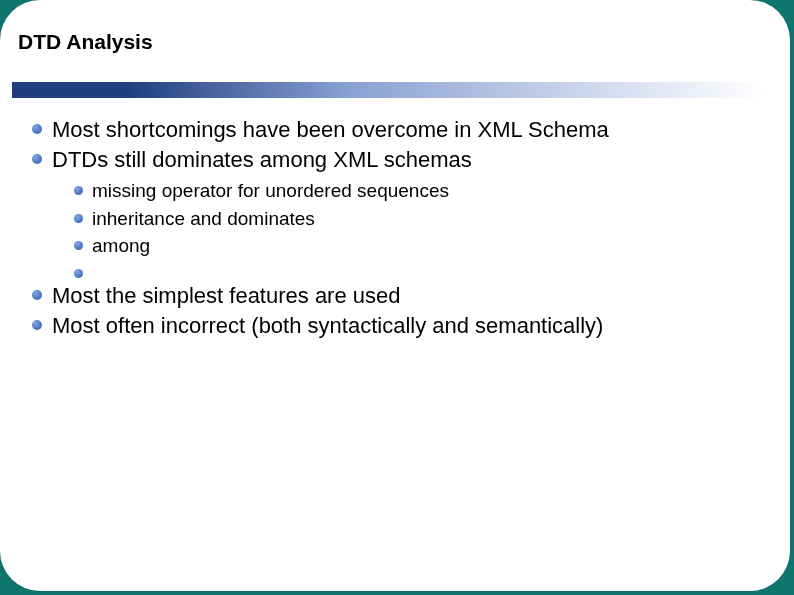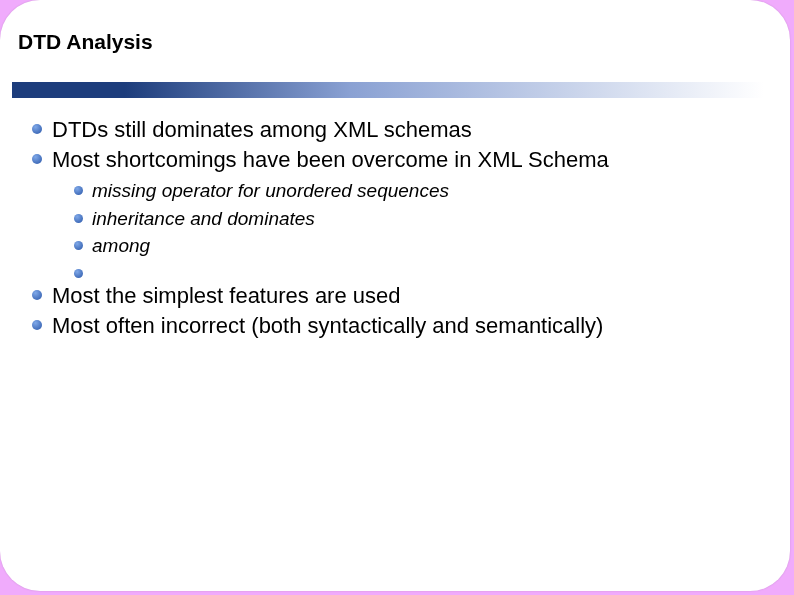--- a/index.html
+++ b/index.html
@@ -6,21 +6,21 @@
     margin: 0;
     padding: 0;
     width: 794px;
     height: 595px;
     font-family: Arial, Helvetica, sans-serif;
     background: #f5f5f5;
   }
   .slide-outer {
     width: 794px;
     height: 595px;
-    background: #f0abfc;
+    background: #0f766e;
     position: relative;
     overflow: hidden;
   }
   .slide-inner {
     position: absolute;
     top: 0;
     left: 0;
     width: 790px;
     height: 591px;
     background: #fff;
@@ -70,21 +70,20 @@
   }
   .lvl2-group {
     margin-left: 42px;
     margin-top: 6px;
     margin-bottom: 4px;
   }
   .lvl2 {
     display: flex;
     align-items: flex-start;
     margin-bottom: 3px;
-    font-style: italic;
   }
   .lvl2 .bullet {
     flex: 0 0 auto;
     width: 9px;
     height: 9px;
     border-radius: 50%;
     background: radial-gradient(circle at 35% 30%, #7fa8e8 0%, #2956a8 100%);
     margin-top: 7px;
     margin-right: 9px;
   }
@@ -101,26 +100,26 @@
   <div class="slide-inner">
 
     <div class="title">DTD Analysis</div>
 
     <div class="accent-bar"></div>
 
     <div class="content">
 
       <div class="lvl1">
         <div class="bullet"></div>
-        <div class="text">DTDs still dominates among XML schemas</div>
+        <div class="text">Most shortcomings have been overcome in XML Schema</div>
       </div>
 
       <div class="lvl1">
         <div class="bullet"></div>
-        <div class="text">Most shortcomings have been overcome in XML Schema</div>
+        <div class="text">DTDs still dominates among XML schemas</div>
       </div>
 
       <div class="lvl2-group">
         <div class="lvl2">
           <div class="bullet"></div>
           <div class="text">missing operator for unordered sequences</div>
         </div>
         <div class="lvl2">
           <div class="bullet"></div>
           <div class="text">inheritance and dominates</div>

